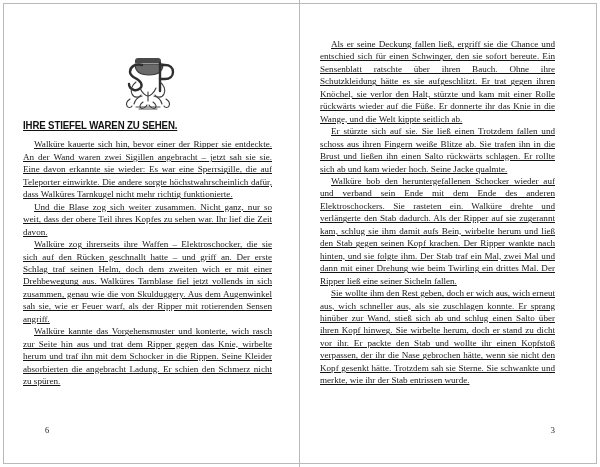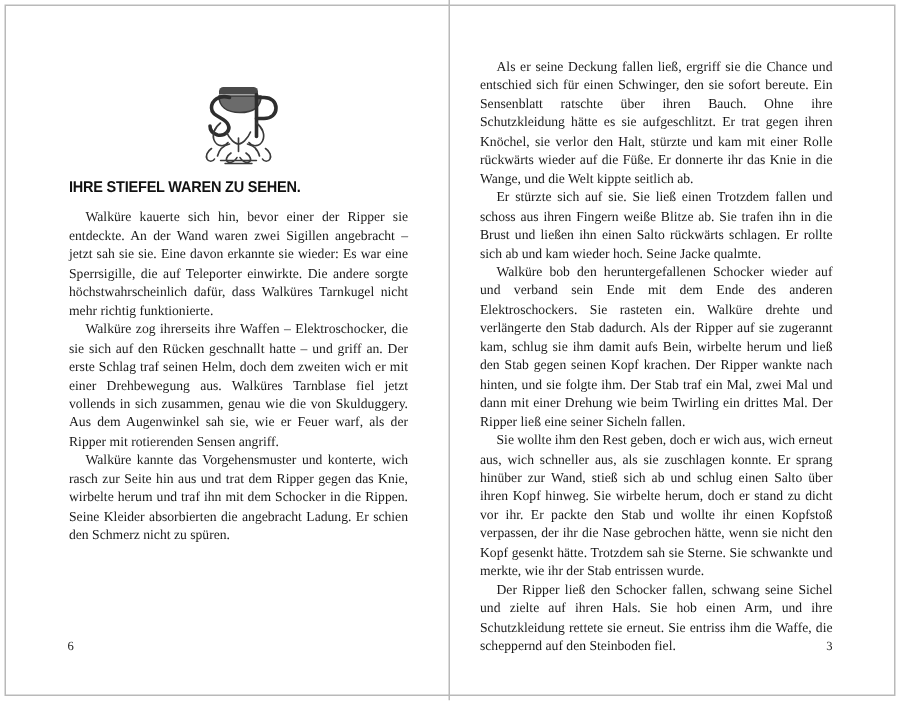--- a/index.html
+++ b/index.html
@@ -35,24 +35,25 @@
     border: 1px solid #b9b9b9;
     pointer-events: none;
   }
 
   .page {
     position: relative;
     width: 300px;
     height: 467px;
     box-sizing: border-box;
     background: #ffffff;
+    text-decoration: underline;
   }
 
   .page-left {
-    padding: 0 27px 0 46px;
+    padding: 0 27px 0 23px;
     border-right: 1px solid #b9b9b9;
   }
 
   .page-right {
     padding: 0 45px 0 20px;
   }
 
   
   .ornament-wrap {
     height: 120px;
@@ -142,33 +143,33 @@
           <path d="M20 55 h24" stroke-width="0.9"></path>
           <path d="M23 57 h18" stroke-width="0.9"></path>
         </g>
       </svg>
     </div>
 
     <h1 class="chapter-heading">IHRE STIEFEL WAREN ZU SEHEN.</h1>
 
     <div class="body-text">
       <p>Walküre kauerte sich hin, bevor einer der Ripper sie entdeckte. An der Wand waren zwei Sigillen angebracht – jetzt sah sie sie. Eine davon erkannte sie wieder: Es war eine Sperrsigille, die auf Teleporter einwirkte. Die andere sorgte höchstwahrscheinlich dafür, dass Walküres Tarnkugel nicht mehr richtig funktionierte.</p>
+      <p>Und die Blase zog sich weiter zusammen. Nicht ganz, nur so weit, dass der obere Teil ihres Kopfes zu sehen war. Ihr lief die Zeit davon.</p>
       <p>Walküre zog ihrerseits ihre Waffen – Elektroschocker, die sie sich auf den Rücken geschnallt hatte – und griff an. Der erste Schlag traf seinen Helm, doch dem zweiten wich er mit einer Drehbewegung aus. Walküres Tarnblase fiel jetzt vollends in sich zusammen, genau wie die von Skulduggery. Aus dem Augenwinkel sah sie, wie er Feuer warf, als der Ripper mit rotierenden Sensen angriff.</p>
       <p>Walküre kannte das Vorgehensmuster und konterte, wich rasch zur Seite hin aus und trat dem Ripper gegen das Knie, wirbelte herum und traf ihn mit dem Schocker in die Rippen. Seine Kleider absorbierten die angebracht Ladung. Er schien den Schmerz nicht zu spüren.</p>
     </div>
 
     <div class="folio folio-left">6</div>
   </div>
 
   <div class="page page-right">
 
     <div class="body-text">
       <p>Als er seine Deckung fallen ließ, ergriff sie die Chance und entschied sich für einen Schwinger, den sie sofort bereute. Ein Sensenblatt ratschte über ihren Bauch. Ohne ihre Schutzkleidung hätte es sie aufgeschlitzt. Er trat gegen ihren Knöchel, sie verlor den Halt, stürzte und kam mit einer Rolle rückwärts wieder auf die Füße. Er donnerte ihr das Knie in die Wange, und die Welt kippte seitlich ab.</p>
       <p>Er stürzte sich auf sie. Sie ließ einen Trotzdem fallen und schoss aus ihren Fingern weiße Blitze ab. Sie trafen ihn in die Brust und ließen ihn einen Salto rückwärts schlagen. Er rollte sich ab und kam wieder hoch. Seine Jacke qualmte.</p>
       <p>Walküre bob den heruntergefallenen Schocker wieder auf und verband sein Ende mit dem Ende des anderen Elektroschockers. Sie rasteten ein. Walküre drehte und verlängerte den Stab dadurch. Als der Ripper auf sie zugerannt kam, schlug sie ihm damit aufs Bein, wirbelte herum und ließ den Stab gegen seinen Kopf krachen. Der Ripper wankte nach hinten, und sie folgte ihm. Der Stab traf ein Mal, zwei Mal und dann mit einer Drehung wie beim Twirling ein drittes Mal. Der Ripper ließ eine seiner Sicheln fallen.</p>
       <p>Sie wollte ihm den Rest geben, doch er wich aus, wich erneut aus, wich schneller aus, als sie zuschlagen konnte. Er sprang hinüber zur Wand, stieß sich ab und schlug einen Salto über ihren Kopf hinweg. Sie wirbelte herum, doch er stand zu dicht vor ihr. Er packte den Stab und wollte ihr einen Kopfstoß verpassen, der ihr die Nase gebrochen hätte, wenn sie nicht den Kopf gesenkt hätte. Trotzdem sah sie Sterne. Sie schwankte und merkte, wie ihr der Stab entrissen wurde.</p>
-      <p>Der Ripper ließ den Schocker fallen, schwang seine Sichel und zielte auf ihren Hals. Sie hob einen Arm, und ihre Schutzkleidung rettete sie erneut. Sie entriss ihm die Waffe, die scheppernd auf den Steinboden fiel.</p>
     </div>
 
     <div class="folio folio-right">3</div>
   </div>
 
 </div>
 
 </body></html>

